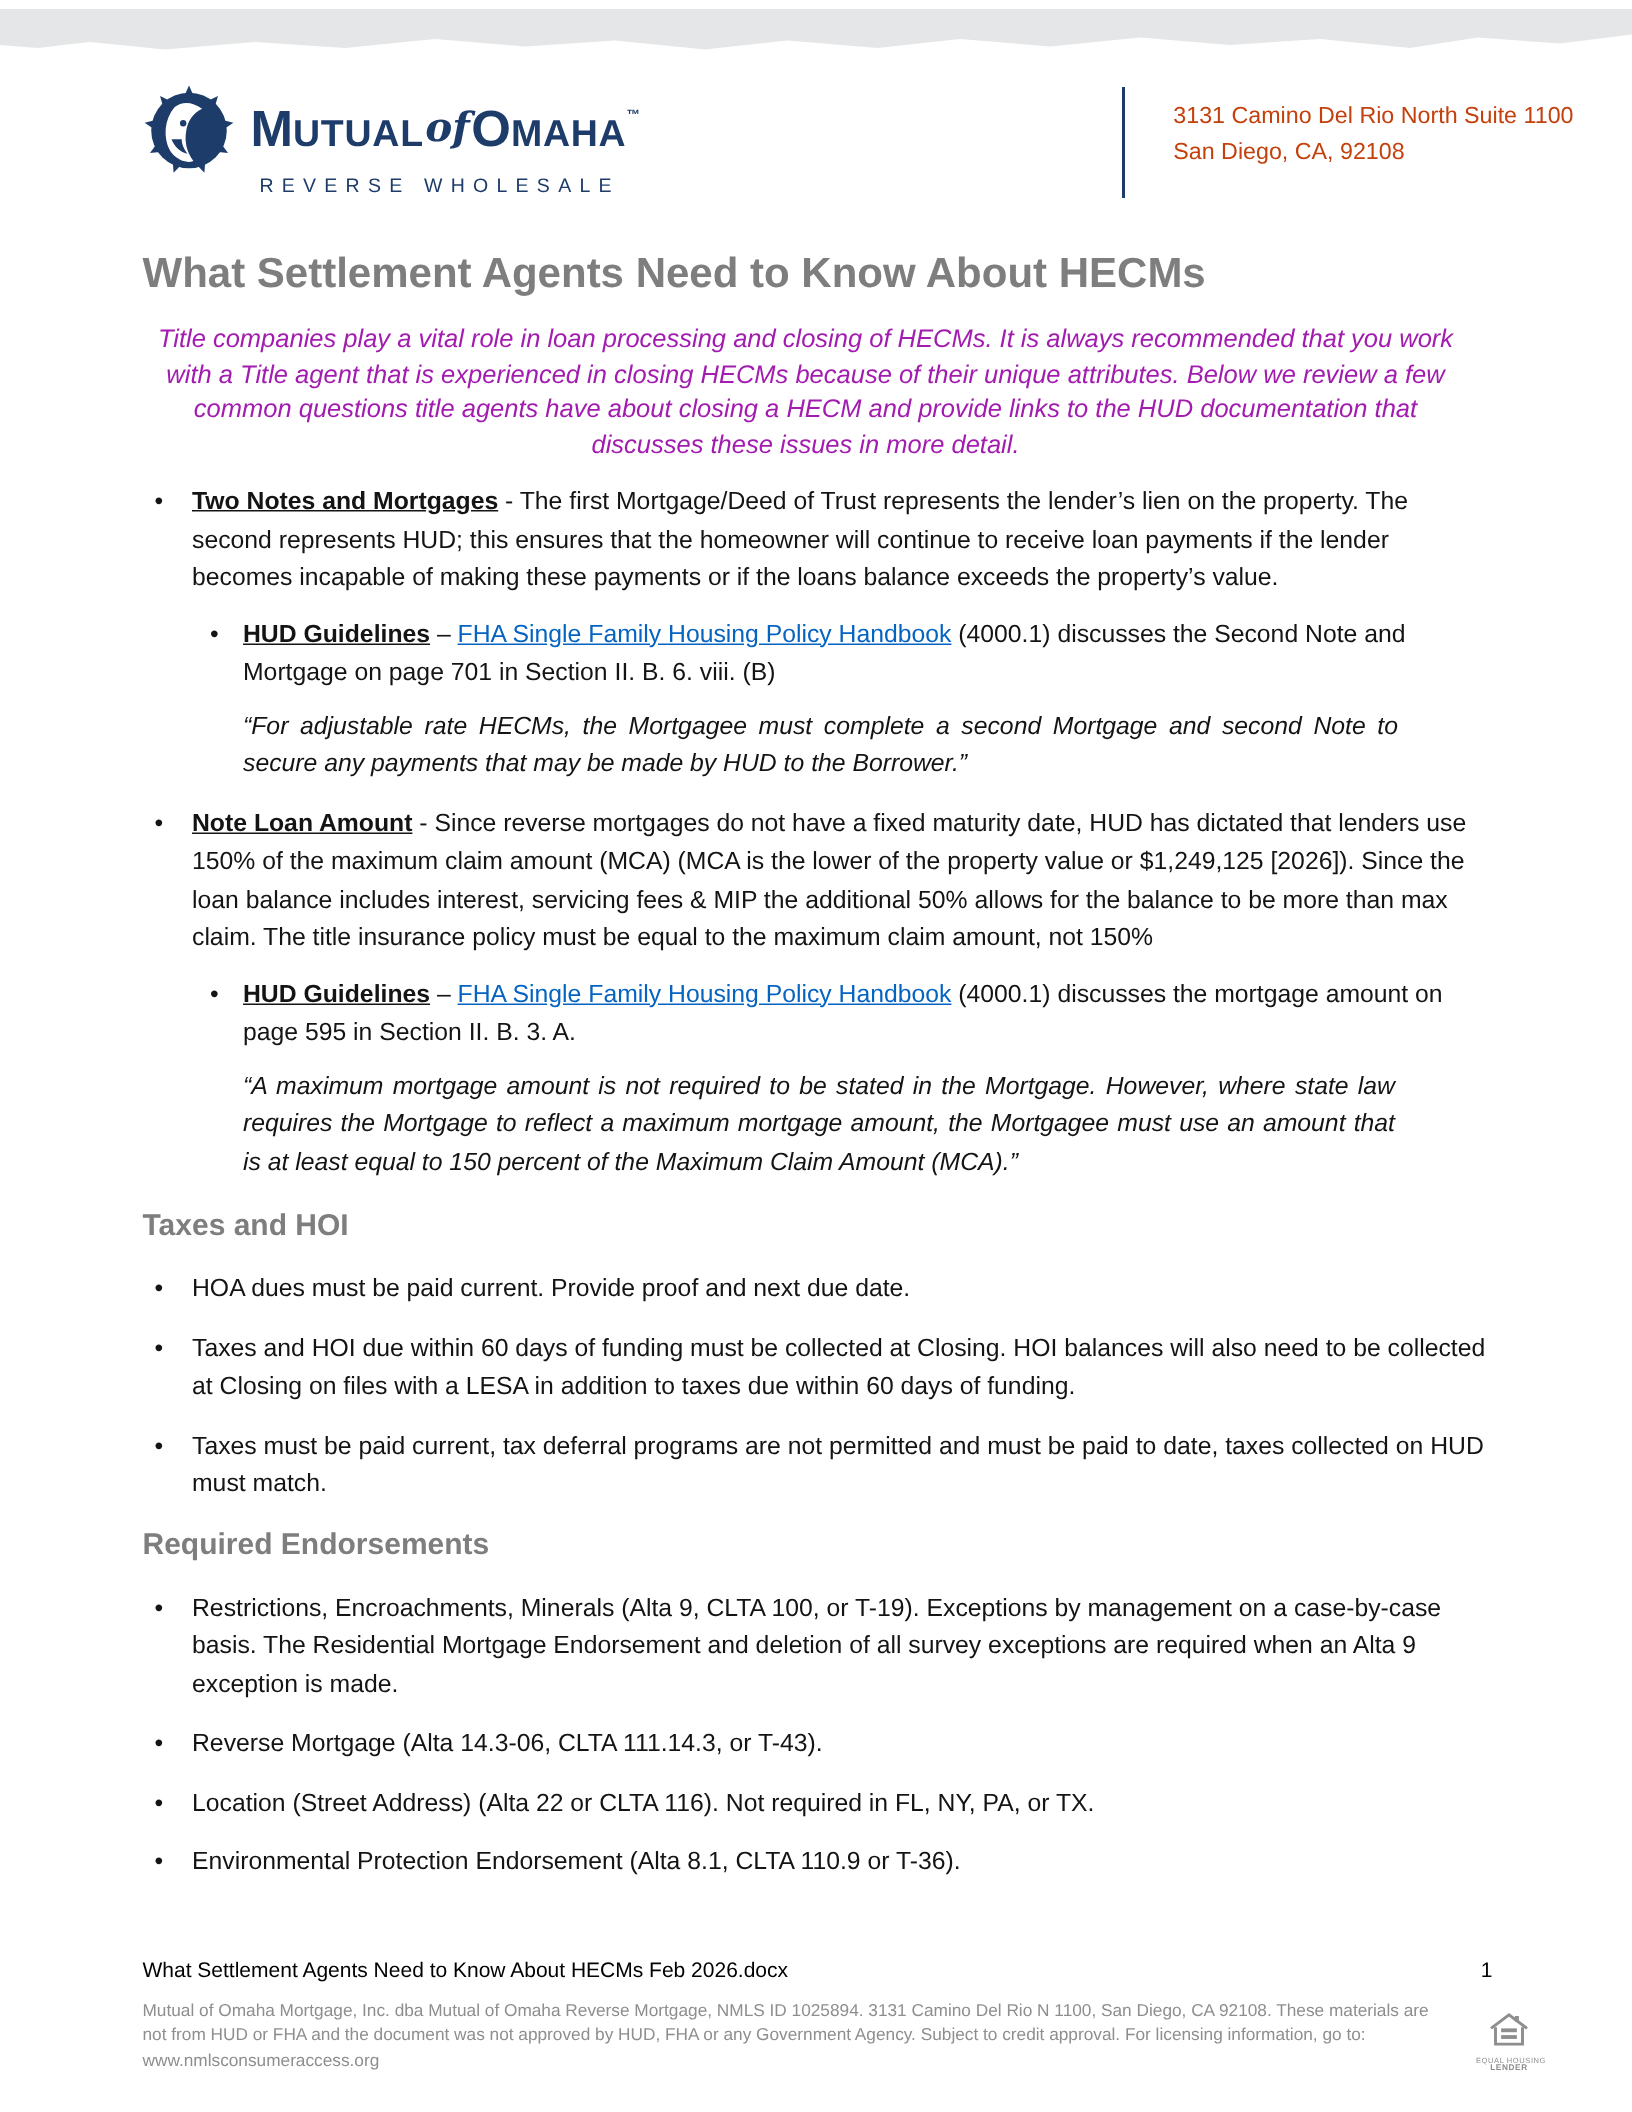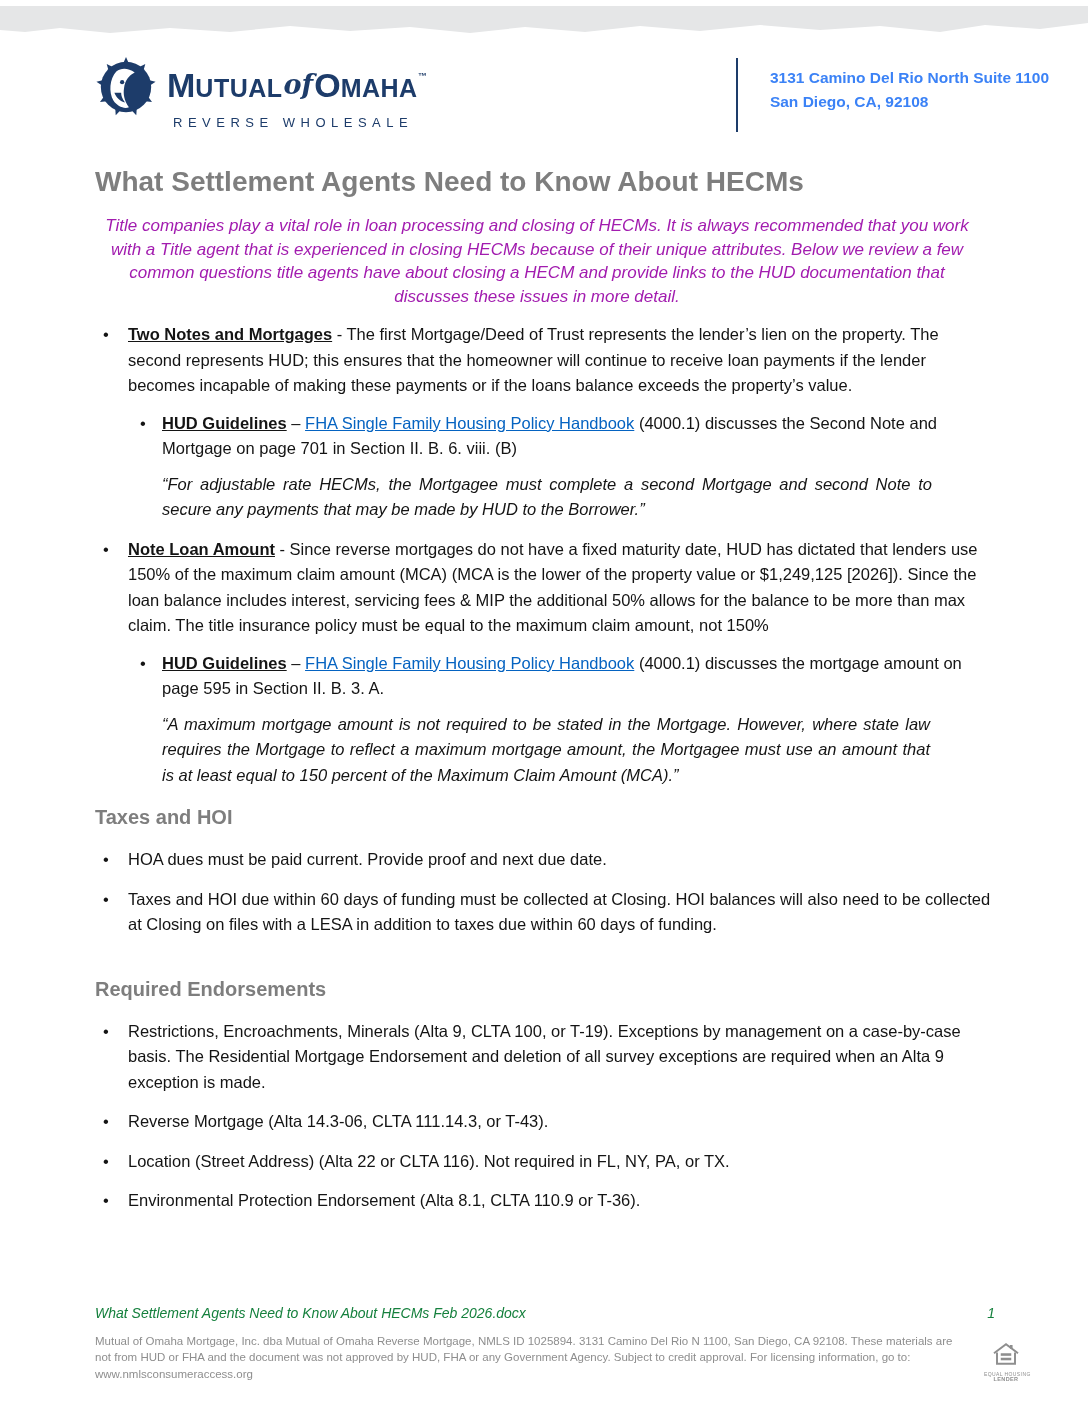--- a/index.html
+++ b/index.html
@@ -14,39 +14,39 @@
   .logo{display:flex;align-items:flex-start;gap:10px;}
   .logo-text{display:flex;flex-direction:column;}
   .brand-line{color:#1d3c6a;font-weight:bold;white-space:nowrap;line-height:40px;}
   .brand-cap{font-size:34px;}
   .brand-rest{font-size:25px;letter-spacing:.5px;}
   .brand-of{font-family:"DejaVu Serif",serif;font-style:italic;font-size:27px;font-weight:bold;position:relative;top:-3px;margin:0 1px;}
   .brand-tm{font-size:9px;vertical-align:18px;}
   .tagline{color:#1d3c6a;font-size:13px;letter-spacing:5.5px;margin-top:3px;padding-left:6px;white-space:nowrap;}
   .header-right{display:flex;gap:32px;margin-top:2px;}
   .addr-divider{width:2px;height:74px;background:#1d3c6a;}
-  .addr{color:#3b82f6;font-size:15.5px;line-height:24px;padding-top:8px;font-weight:bold;}
+  .addr{color:#c2410c;font-size:15.5px;line-height:24px;padding-top:8px;}
 
   
   .content{padding:0 93px 0 95px;}
   h1.doc-title{font-size:28px;color:#7e7e7e;margin:34px 0 0 0;font-weight:bold;}
   .intro{font-style:italic;text-align:center;font-size:17px;line-height:23.5px;margin:16px 16px 0 0;color:#a21caf;}
   h2.sec{font-size:20px;color:#7e7e7e;margin:30px 0 0 0;font-weight:bold;}
   .b1{position:relative;padding-left:33px;margin-top:14px;font-size:16.5px;line-height:25.5px;}
   .b1::before{content:"\2022";position:absolute;left:8px;top:0;}
   .b2{position:relative;padding-left:67px;margin-top:12px;font-size:16.5px;line-height:25.5px;}
   .b2::before{content:"\2022";position:absolute;left:45px;top:0;}
   .bold{font-weight:bold;text-decoration:underline;}
   a.doclink{color:#0563c1;text-decoration:underline;cursor:pointer;}
   .quote{font-style:italic;text-align:justify;margin:10px 0 0 67px;width:770px;font-size:16.5px;line-height:25.5px;}
   .quote.q2{width:768px;}
 
   
   .footer{position:absolute;left:95px;right:60px;bottom:26px;}
-  .file-row{display:flex;justify-content:space-between;font-style:italic;color:#15803d;font-size:14px;padding-right:33px;}
+  .file-row{display:flex;justify-content:space-between;color:#000000;font-size:14px;padding-right:33px;}
   .disc-row{display:flex;margin-top:12px;align-items:flex-end;gap:28px;}
   .disclaimer{color:#8e8e8e;font-size:11.5px;line-height:16.5px;flex:1;}
   .ehl{width:44px;text-align:center;color:#8e8e8e;flex-shrink:0;}
   .ehl-label{font-size:5px;letter-spacing:.4px;line-height:5px;color:#8e8e8e;margin-top:1px;white-space:nowrap;}
   .ehl-label .l2{font-weight:bold;font-size:5.5px;}
 </style>
 </head>
 <body>
 
 <div class="page">
@@ -116,22 +116,23 @@
     <div class="b2">
       <span class="bold">HUD Guidelines</span><span> –  </span><a class="doclink">FHA Single Family Housing Policy Handbook</a><span> (4000.1) discusses the mortgage amount on page 595 in Section II. B. 3. A.</span>
     </div>
 
     <p class="quote q2">“A maximum mortgage amount is not required to be stated in the Mortgage. However, where state law requires the Mortgage to reflect a maximum mortgage amount, the Mortgagee must use an amount that is at least equal to 150 percent of the Maximum Claim Amount (MCA).”</p>
 
     <h2 class="sec" style="margin-top:18px;">Taxes and HOI</h2>
 
     <div class="b1" style="margin-top:18px;">HOA dues must be paid current.  Provide proof and next due date.</div>
     <div class="b1">Taxes and HOI due within 60 days of funding must be collected at Closing. HOI balances will also need to be collected at Closing on files with a LESA in addition to taxes due within 60 days of funding.</div>
+    <div class="b1">Taxes must be paid current, tax deferral programs are not permitted and must be paid to date, taxes collected on HUD must match.</div>
 
-    <h2 class="sec" style="margin-top:40px;">Required Endorsements</h2>
+    <h2 class="sec" style="margin-top:16px;">Required Endorsements</h2>
 
     <div class="b1" style="margin-top:18px;">Restrictions, Encroachments, Minerals (Alta 9, CLTA 100, or T-19). Exceptions by management on a case-by-case basis. The Residential Mortgage Endorsement and deletion of all survey exceptions are required when an Alta 9 exception is made.</div>
     <div class="b1">Reverse Mortgage (Alta 14.3-06, CLTA 111.14.3, or T-43).</div>
     <div class="b1">Location (Street Address) (Alta 22 or CLTA 116). Not required in FL, NY, PA, or TX.</div>
     <div class="b1">Environmental Protection Endorsement (Alta 8.1, CLTA 110.9 or T-36).</div>
 
   </div>
 
   <div class="footer">
     <div class="file-row">

